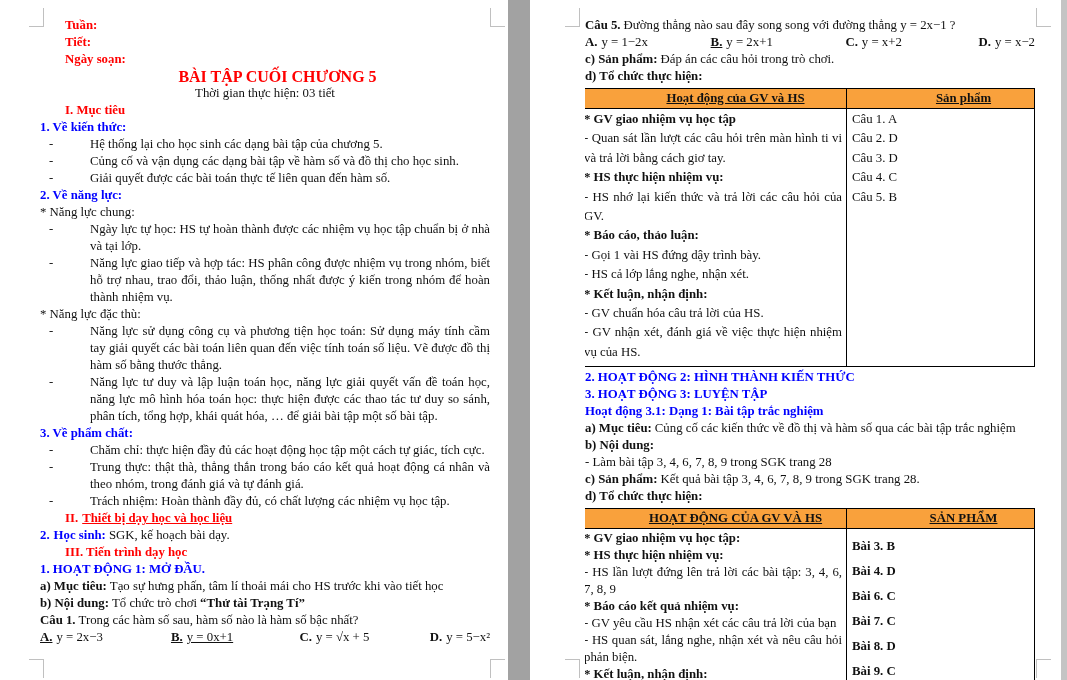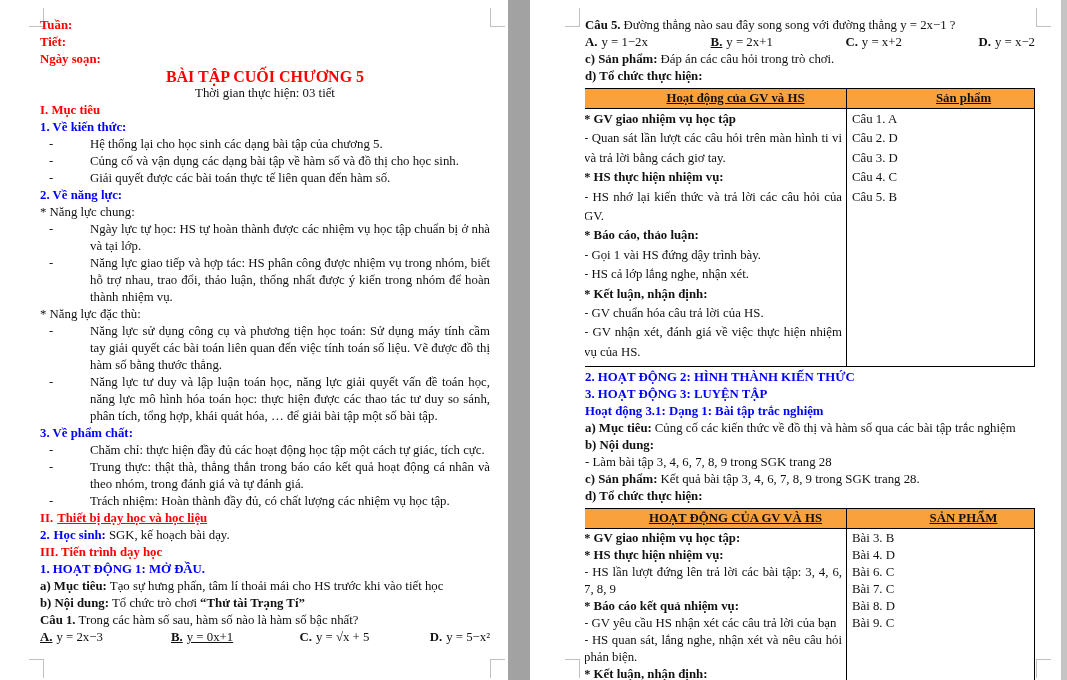--- a/index.html
+++ b/index.html
@@ -12,21 +12,21 @@
   }
   .page{position:absolute;top:0;background:#fff;height:680px;}
   .page-left{left:0;width:508px;}
   .page-right{left:530px;width:531px;}
   .edge-strip{position:absolute;top:0;right:0;width:6px;height:680px;background:#c4c4c4;}
   .content{position:absolute;top:17px;bottom:0;overflow:hidden;}
   .page-left .content{left:40px;right:18px;}
   .page-right .content{left:55px;right:26px;}
   p{margin:0;padding:0;}
   .b{font-weight:bold;}
-  .red{color:#ff0000;font-weight:bold;}
+  .red{color:#ff0000;font-weight:bold;margin-left:25px;}
   .blue{color:#0000ff;font-weight:bold;}
   .u{text-decoration:underline;}
   .center{text-align:center;}
   .lbl{font-weight:bold;margin-right:3px;font-family:Liberation Serif, serif;}
   .num{margin-right:4px;}
   
   .li{display:flex;text-align:justify;}
   .li .mk{flex:0 0 50px;padding-left:9px;box-sizing:border-box;}
   .li .tx{flex:1;}
   
@@ -42,21 +42,21 @@
   
   table.acttab{border-collapse:collapse;margin:3px 0 2px -7px;width:457px;table-layout:fixed;}
   table.acttab td,table.acttab th{border:1px solid #000;vertical-align:top;padding:1px 4px 4px 5px;font-weight:normal;}
   table.acttab th{background:#f9a13c;text-align:center;font-weight:bold;padding:1px 2px;}
   table.acttab th span{text-decoration:underline;padding-left:46px;}
   .col-gv{width:263px;}
   .t1 td div{line-height:19.4px;}
   .t1 td.gv{text-align:justify;}
   .t2 td div{line-height:17px;}
   .t2 td.gv{text-align:justify;}
-  .t2 td.sp div{font-weight:normal;}
+  .t2 td.sp div{font-weight:bold;margin-top:8px;}
   
   .crop{position:absolute;width:14px;height:18px;border:0 solid #c0c0c0;}
   .crop.tl{top:8px;border-right-width:1px;border-bottom-width:1px;}
   .crop.tr{top:8px;border-left-width:1px;border-bottom-width:1px;}
   .crop.bl{bottom:2px;border-right-width:1px;border-top-width:1px;}
   .crop.br{bottom:2px;border-left-width:1px;border-top-width:1px;}
   .page-left .crop.tl,.page-left .crop.bl{left:29px;}
   .page-left .crop.tr,.page-left .crop.br{left:490px;}
   .page-right .crop.tl,.page-right .crop.bl{left:35px;}
   .page-right .crop.tr,.page-right .crop.br{left:506px;}

